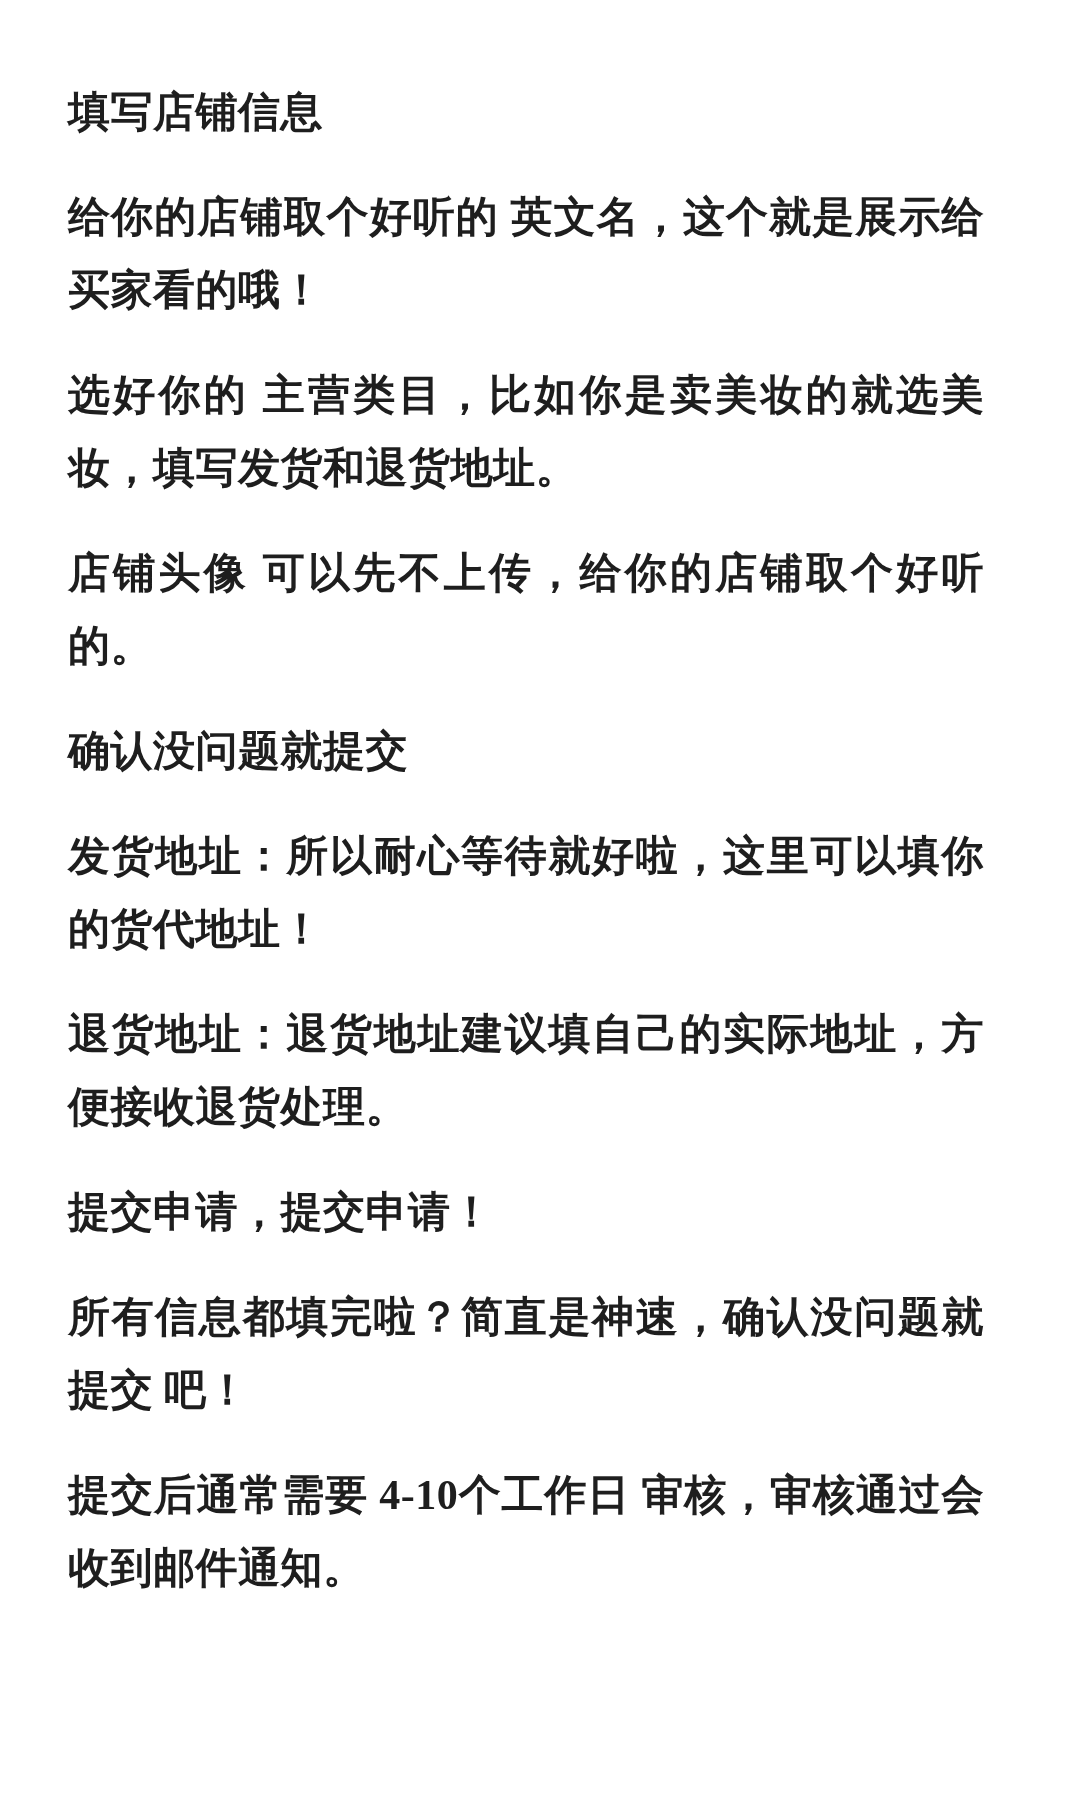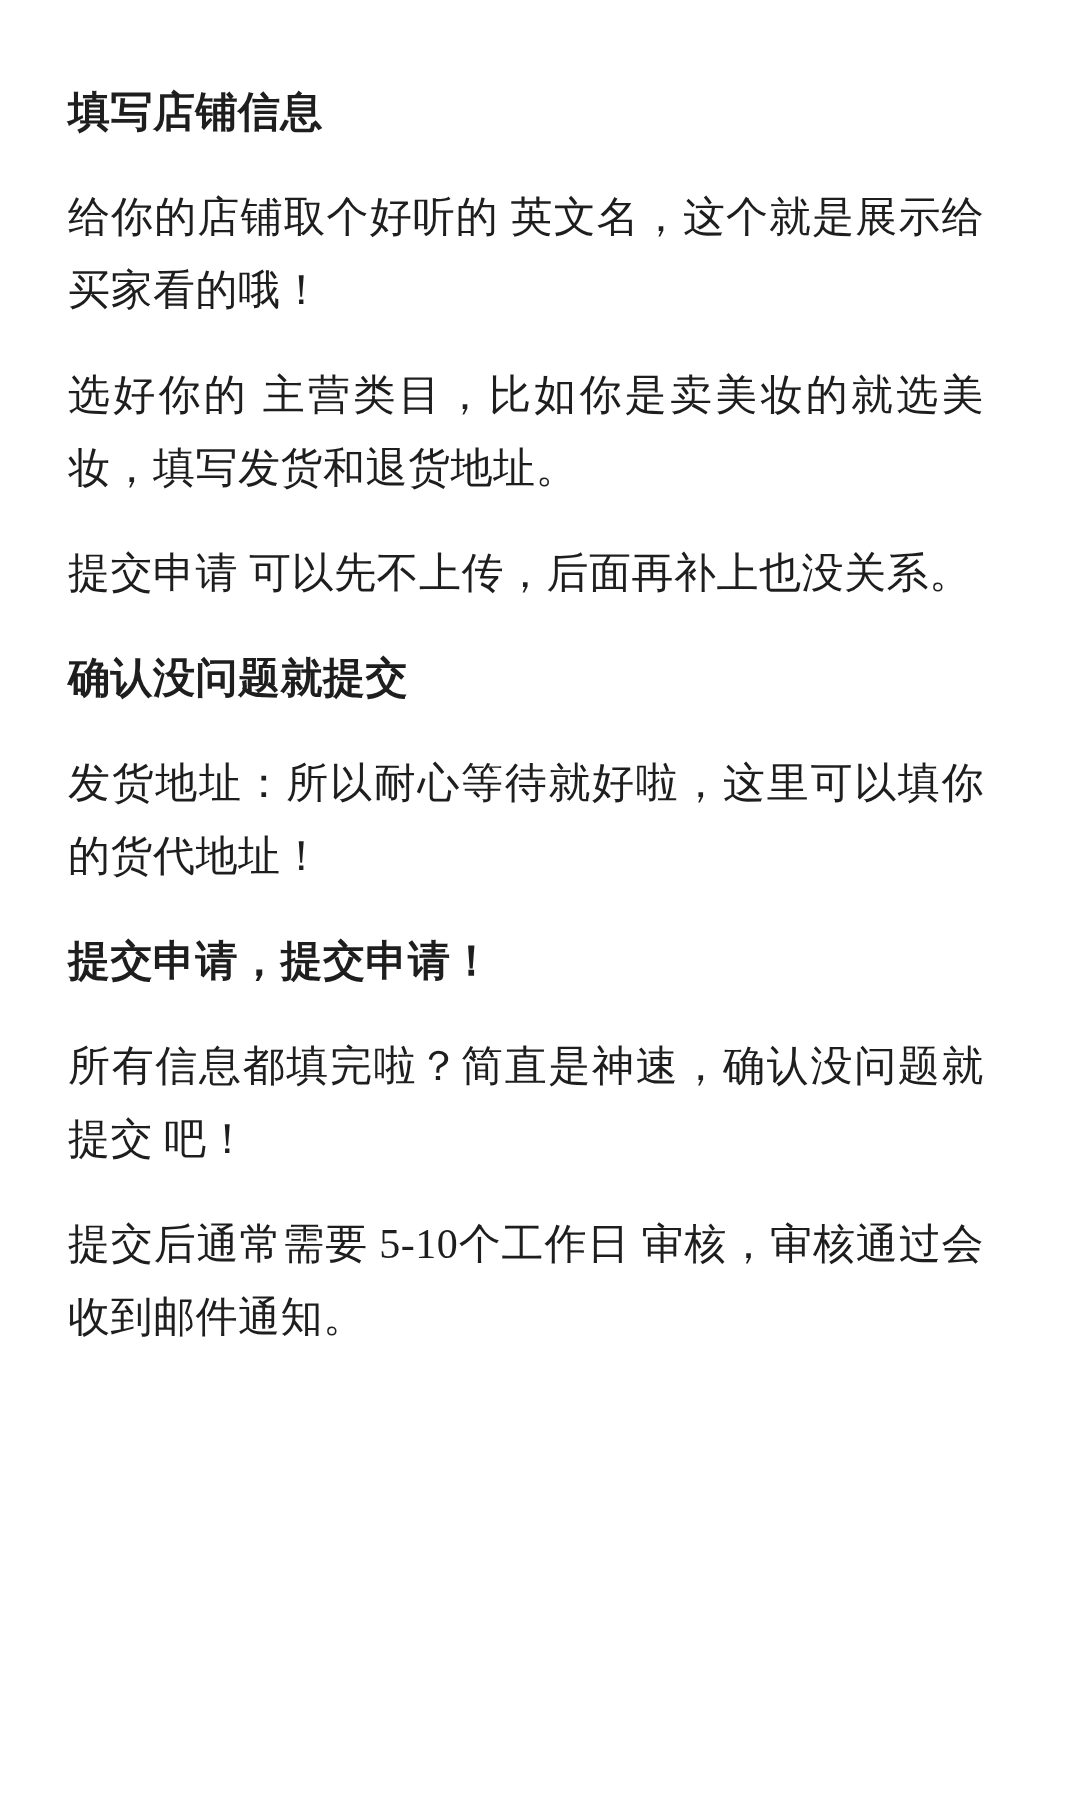--- a/index.html
+++ b/index.html
@@ -26,29 +26,30 @@
     line-height: 73px;
     color: #1e1e1e;
     text-align: justify;
     letter-spacing: 0.5px;
   }
   h2.block {
     font-weight: bold;
     font-size: 42px;
   }
   p.block {
-    font-weight: normal;
+    font-weight: bold;
   }
 </style>
 </head>
 <body>
 
 <main class="article">
   <h2 class="block">填写店铺信息</h2>
   <p class="block">给你的店铺取个好听的 英文名，这个就是展示给买家看的哦！</p>
   <p class="block">选好你的 主营类目，比如你是卖美妆的就选美妆，填写发货和退货地址。</p>
-  <p class="block">提交申请 可以先不上传，后面再补上也没关系。</p>
+  <p class="block">店铺头像 可以先不上传，给你的店铺取个好听的。</p>
   <h2 class="block">确认没问题就提交</h2>
   <p class="block">发货地址：所以耐心等待就好啦，这里可以填你的货代地址！</p>
+  <p class="block">退货地址：退货地址建议填自己的实际地址，方便接收退货处理。</p>
   <h2 class="block">提交申请，提交申请！</h2>
   <p class="block">所有信息都填完啦？简直是神速，确认没问题就提交 吧！</p>
-  <p class="block">提交后通常需要 5-10个工作日 审核，审核通过会收到邮件通知。</p>
+  <p class="block">提交后通常需要 4-10个工作日 审核，审核通过会收到邮件通知。</p>
 </main>
 
 </body></html>

